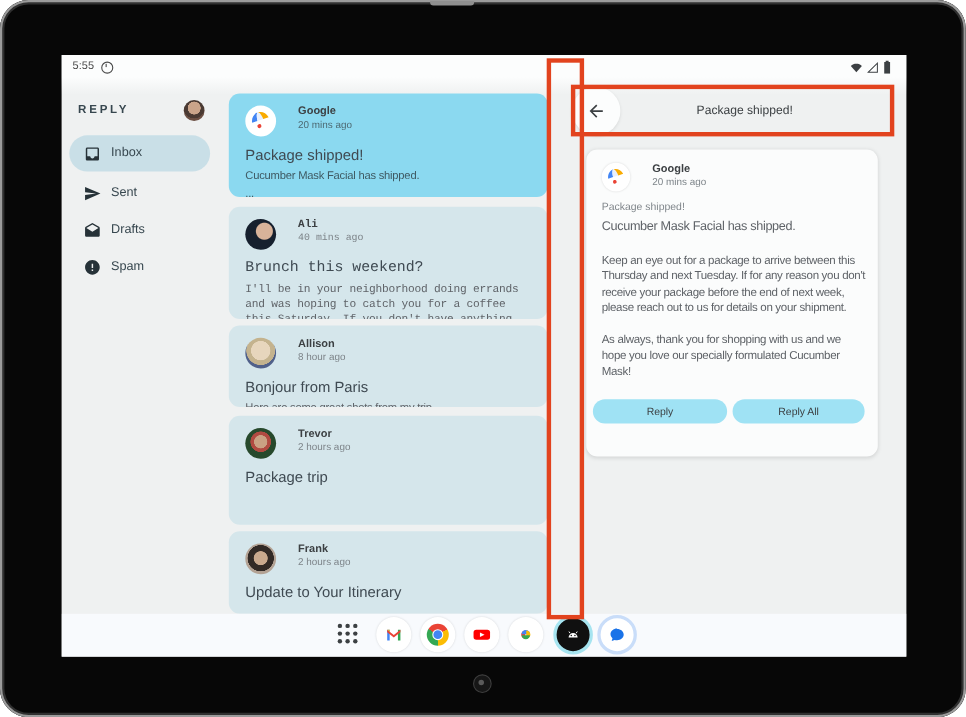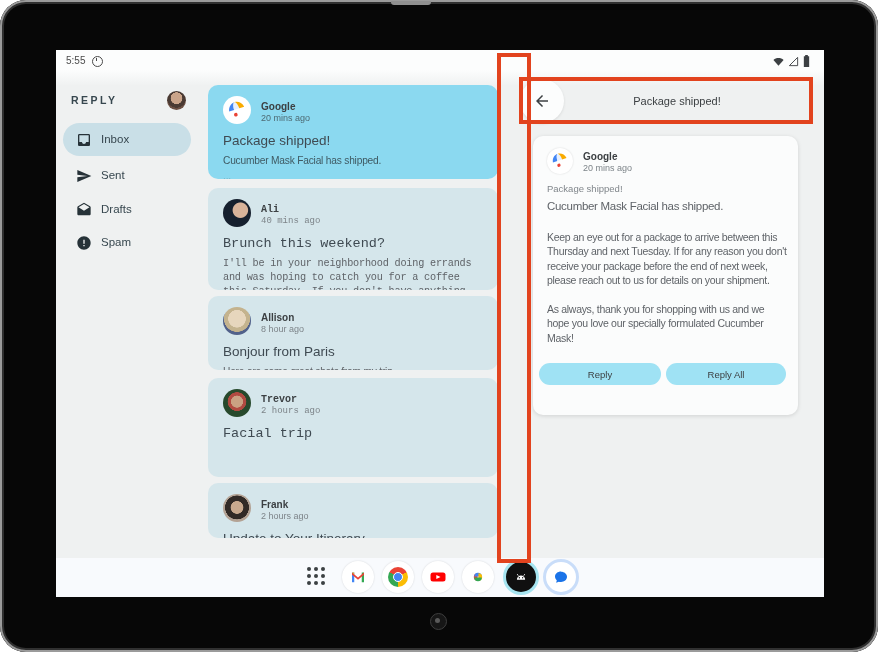--- a/index.html
+++ b/index.html
@@ -32,22 +32,22 @@
   .nav-item{position:absolute;left:0;width:150px;height:34px;cursor:pointer;}
   .nav-item .nicon{position:absolute;left:20px;top:9px;width:16px;height:16px;}
   .nav-item .nlabel{position:absolute;left:45px;top:10px;font-size:11.5px;color:#37474F;}
   .nav-inbox{top:73px;}.nav-sent{top:109px;text-align:center;}.nav-drafts{top:143px;}.nav-spam{top:176px;padding-left:48px;}
 
   
   .card{position:absolute;left:152px;width:290px;border-radius:10px;background:#D5E6EB;
         padding:11px 15px;box-sizing:border-box;overflow:hidden;cursor:pointer;}
   .card.selected{background:#8BD9F0;}
   .c1{top:35px;height:94px;}.c2{top:138px;height:102px;font-family:Liberation Mono, monospace;}.c3{top:246px;height:74px;}
-  .c4{top:328px;height:99px;font-family:Liberation Mono, monospace;}.c5{top:433px;height:55px;}
-  .chead{display:flex;align-items:flex-end;gap:10px;}
+  .c4{top:328px;height:99px;}.c5{top:433px;height:75px;}
+  .chead{display:flex;align-items:flex-start;gap:20px;}
   .cav{width:28px;height:28px;border-radius:50%;flex:none;}
   .cname{font-size:10px;font-weight:bold;color:#3C4043;line-height:12px;}
   .ctime{font-size:9px;color:#7d8489;line-height:11px;}
   .card.selected .ctime{color:#4d6a73;}
   .csubj{font-size:13.5px;color:#3F4A52;margin-top:9px;}
   .cprev{font-size:10.2px;color:#5F6368;margin-top:6px;line-height:14px;letter-spacing:-0.2px;}
   .card.selected .cprev{color:#3f5a63;}
 
   
   .av-white{background:#fff;display:flex;align-items:center;justify-content:center;}
@@ -194,21 +194,21 @@
     </div>
 
     <div class="card c4">
       <div class="chead">
         <div class="cav av-trevor"></div>
         <div>
           <div class="cname">Trevor</div>
           <div class="ctime">2 hours ago</div>
         </div>
       </div>
-      <div class="csubj">Facial trip</div>
+      <div class="csubj">Package trip</div>
     </div>
 
     <div class="card c5">
       <div class="chead">
         <div class="cav av-frank"></div>
         <div>
           <div class="cname">Frank</div>
           <div class="ctime">2 hours ago</div>
         </div>
       </div>

